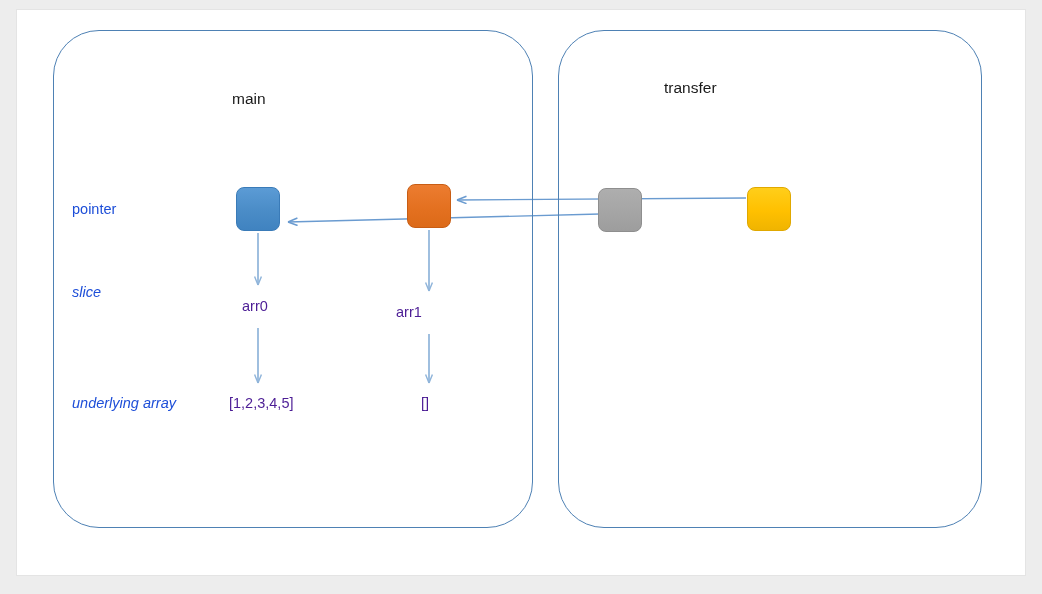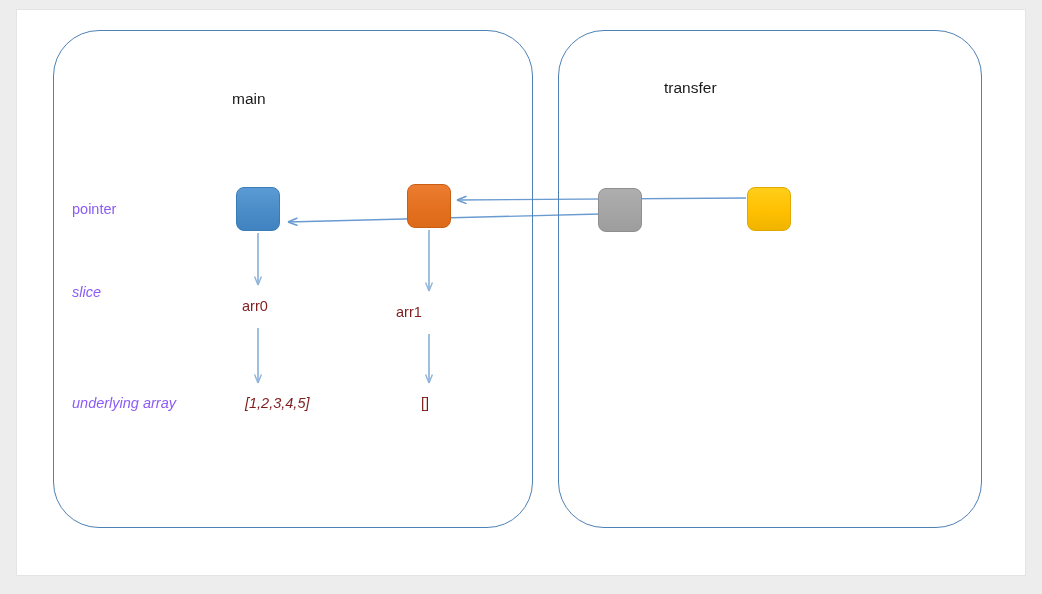--- a/index.html
+++ b/index.html
@@ -50,21 +50,21 @@
     color: #1a1a1a;
     white-space: nowrap;
   }
   #title-main { left: 232px; top: 90px; }
   #title-xfer { left: 664px; top: 79px; }
 
   .row-label {
     position: absolute;
     left: 72px;
     font-size: 14.5px;
-    color: #8b5cf6;
+    color: #1d4ed8;
     white-space: nowrap;
   }
   #label-pointer { top: 201px; }
   #label-slice   { top: 284px; font-style: italic; }
   #label-array   { top: 395px; font-style: italic; }
 
   .node-box {
     position: absolute;
     width: 44px;
     height: 44px;
@@ -88,26 +88,26 @@
   }
   #box-yellow {
     left: 747px; top: 187px;
     background: linear-gradient(180deg, #ffce1a 0%, #ffc000 55%, #f0b400 100%);
     border: 1px solid #e0a800;
   }
 
   .leaf-text {
     position: absolute;
     font-size: 14.5px;
-    color: #7f1d1d;
+    color: #4c1d95;
     white-space: nowrap;
   }
   #text-arr0  { left: 242px; top: 298px; }
   #text-arr1  { left: 396px; top: 304px; }
-  #text-data0 { left: 245px; top: 395px; font-style: italic; }
+  #text-data0 { left: 229px; top: 395px; }
   #text-data1 { left: 421px; top: 395px; }
 </style>
 </head>
 <body>
 
 <div id="stage">
 
   <div class="page-card"></div>
 
   <svg class="svg-layer" viewBox="0 0 1042 594" xmlns="http://www.w3.org/2000/svg">

